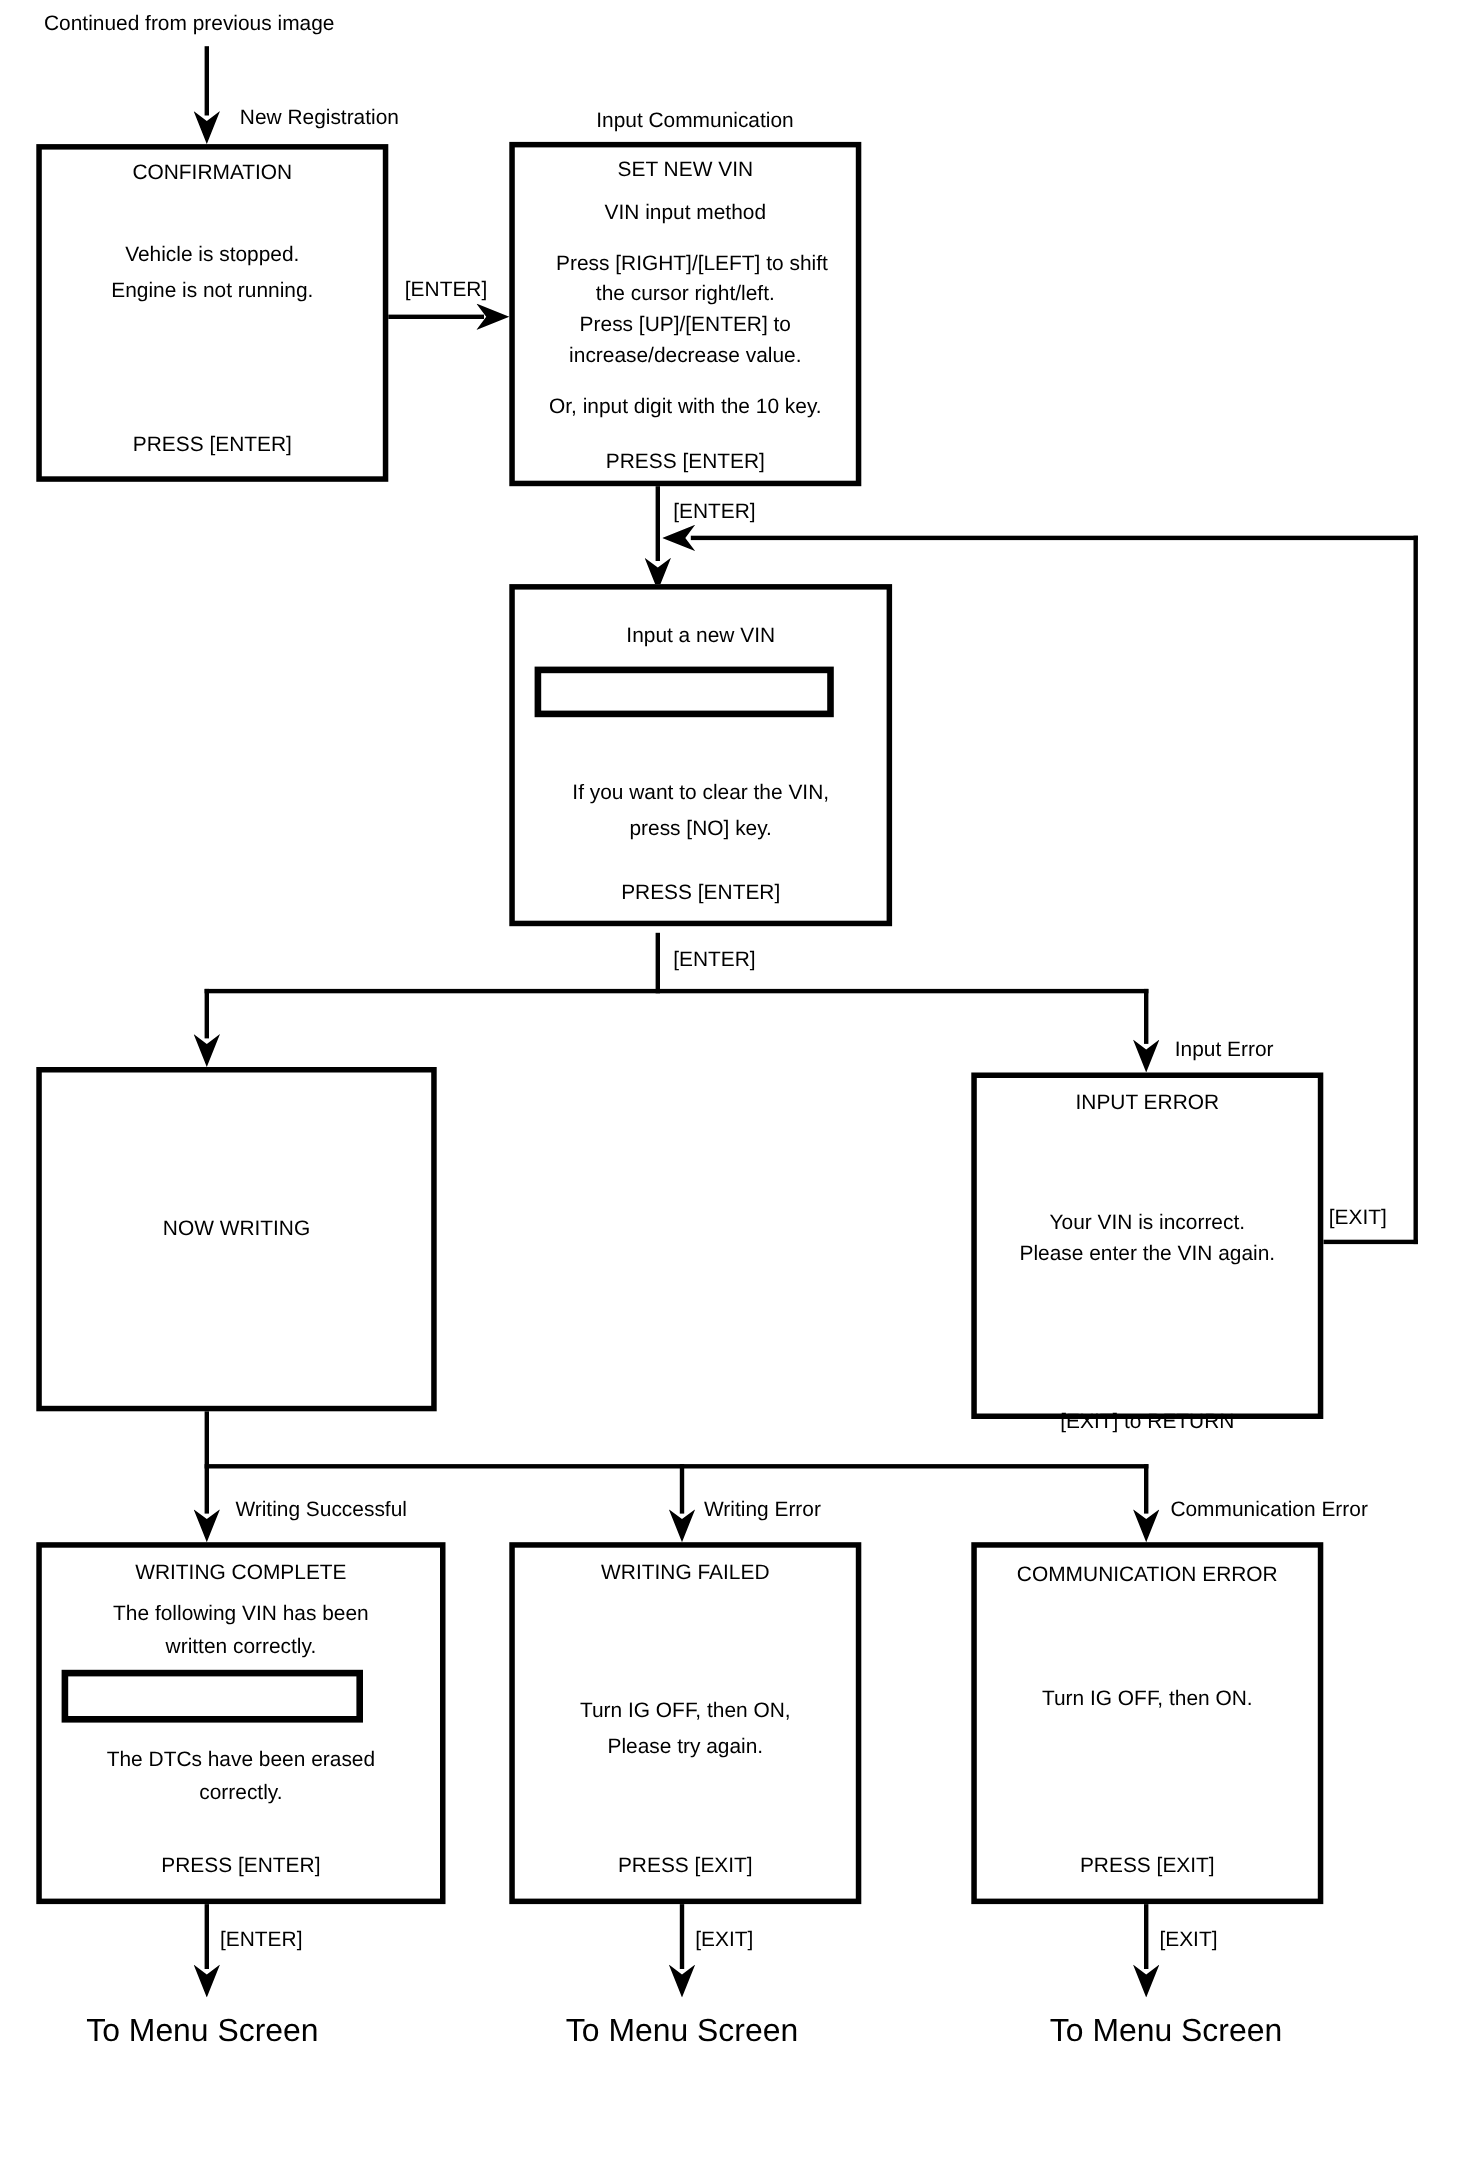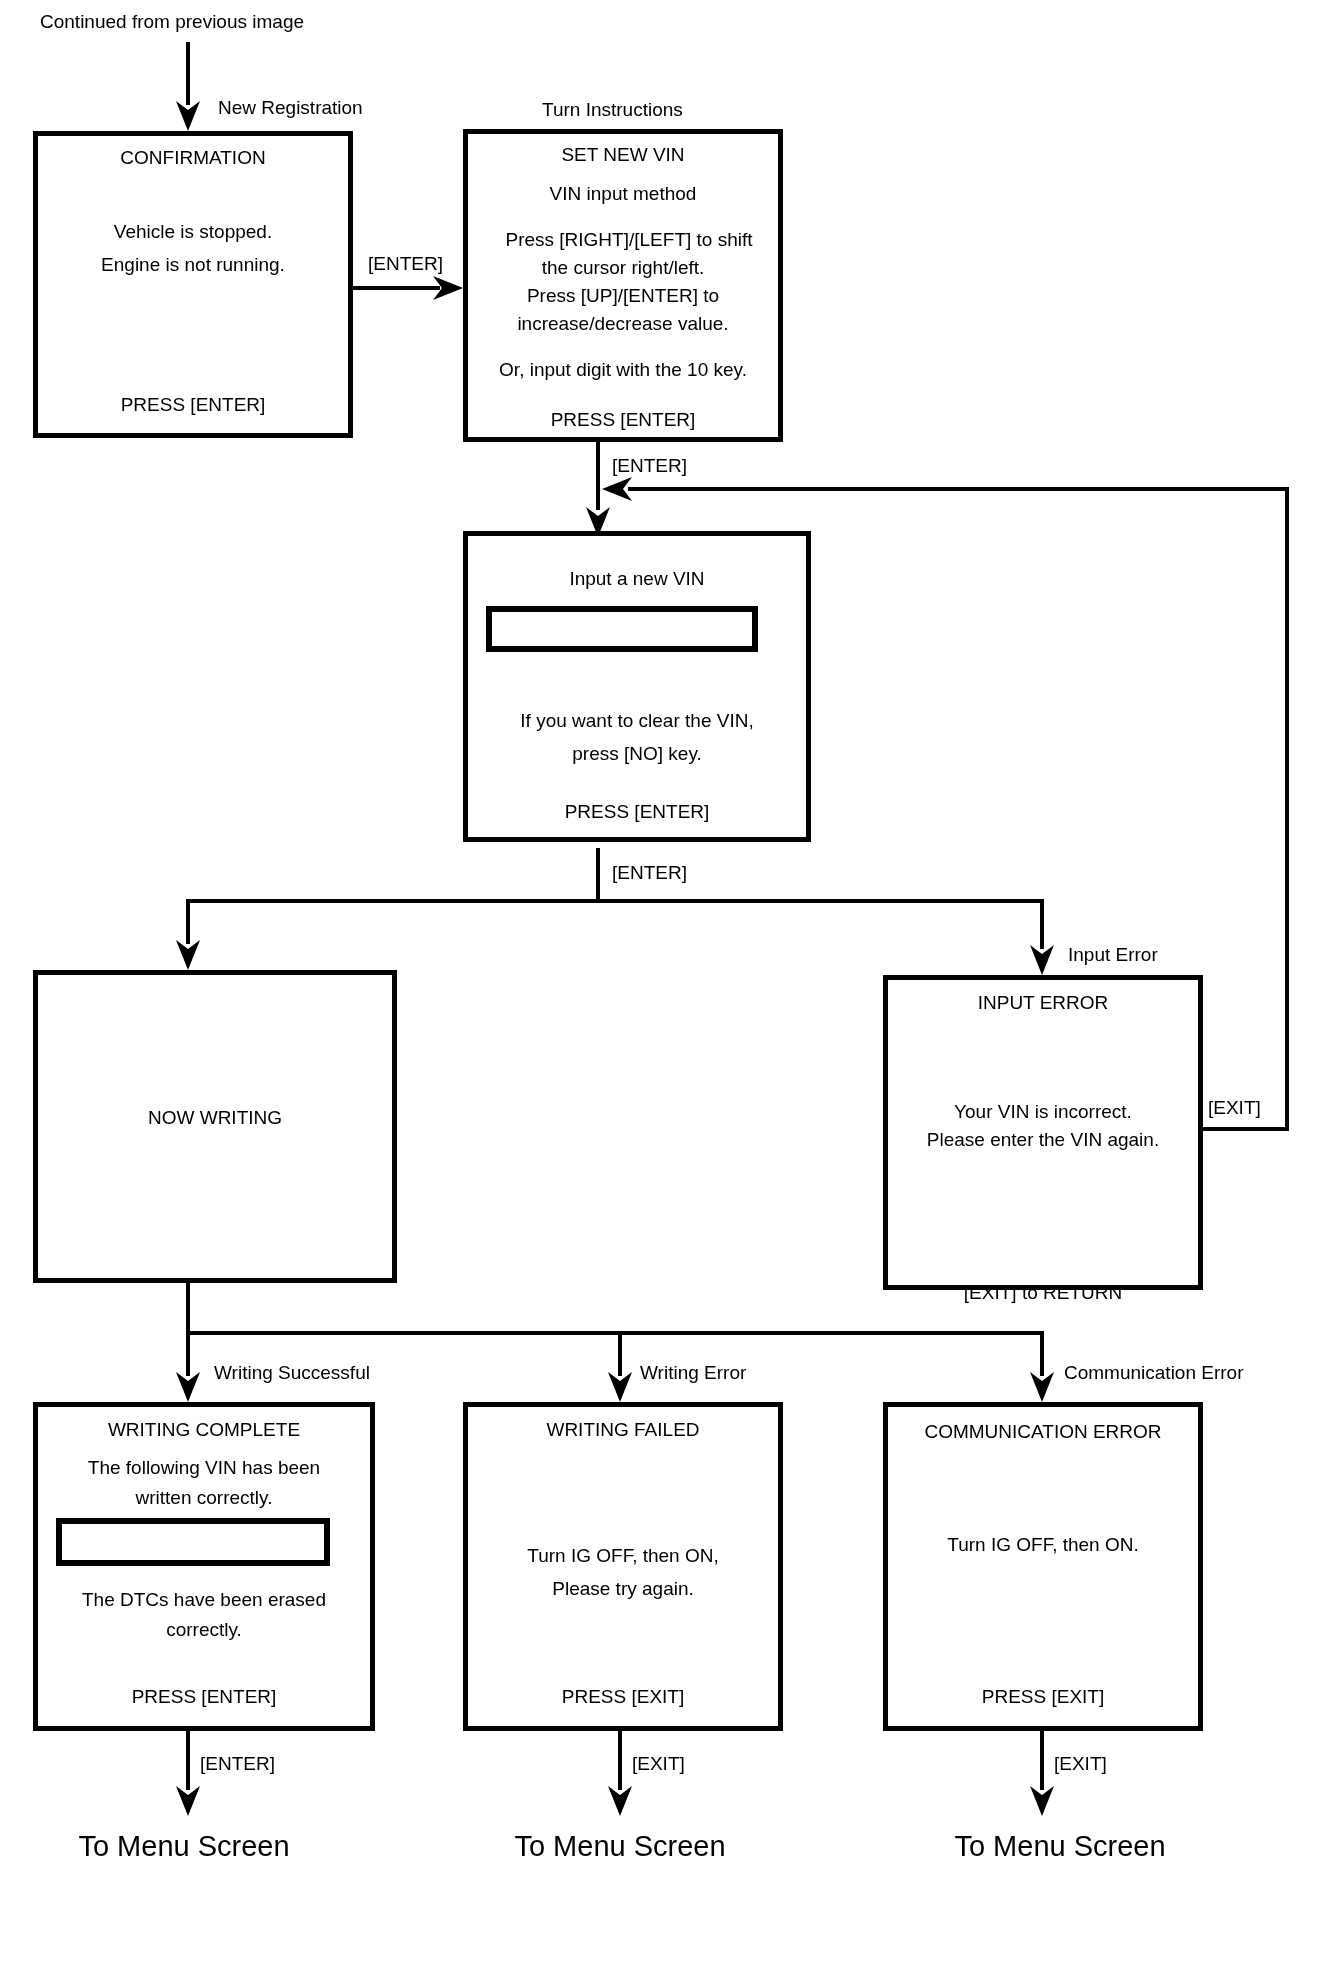--- a/index.html
+++ b/index.html
@@ -20,21 +20,21 @@
 </style>
 </head>
 <body>
 
 <div id="canvas">
 
   <div class="lbl" style="left:40px;top:10px;">Continued from previous image</div>
   <div class="vline" style="left:186px;top:42px;height:63px;"></div>
   <div class="ah ah-down" style="left:176px;top:101px;"></div>
   <div class="lbl" style="left:218px;top:96px;">New Registration</div>
-  <div class="lbl" style="left:542px;top:98px;">Turn Instructions</div>
+  <div class="lbl" style="left:542px;top:98px;">Input Communication</div>
 
   <div class="box" style="left:33px;top:131px;width:320px;height:307px;">
     <div class="tl" style="top:10px;">CONFIRMATION</div>
     <div class="tl" style="top:84px;">Vehicle is stopped.</div>
     <div class="tl" style="top:117px;">Engine is not running.</div>
     <div class="tl" style="top:257px;">PRESS [ENTER]</div>
   </div>
 
   <div class="lbl" style="left:368px;top:252px;">[ENTER]</div>
   <div class="hline" style="left:353px;top:286px;width:87px;"></div>
@@ -92,21 +92,21 @@
   <div class="hline" style="left:186px;top:1331px;width:858px;"></div>
   <div class="ah ah-down" style="left:176px;top:1372px;"></div>
   <div class="lbl" style="left:214px;top:1361px;">Writing Successful</div>
   <div class="vline" style="left:618px;top:1331px;height:45px;"></div>
   <div class="ah ah-down" style="left:608px;top:1372px;"></div>
   <div class="lbl" style="left:640px;top:1361px;">Writing Error</div>
   <div class="vline" style="left:1040px;top:1331px;height:45px;"></div>
   <div class="ah ah-down" style="left:1030px;top:1372px;"></div>
   <div class="lbl" style="left:1064px;top:1361px;">Communication Error</div>
 
-  <div class="box" style="left:33px;top:1402px;width:342px;height:329px;padding-left:24px;">
+  <div class="box" style="left:33px;top:1402px;width:372px;height:329px;padding-left:24px;">
     <div class="tl" style="top:11px;">WRITING COMPLETE</div>
     <div class="tl" style="top:49px;">The following VIN has been</div>
     <div class="tl" style="top:79px;">written correctly.</div>
     <div class="field" style="left:18px;top:111px;width:274px;height:48px;"></div>
     <div class="tl" style="top:181px;">The DTCs have been erased</div>
     <div class="tl" style="top:211px;">correctly.</div>
     <div class="tl" style="top:278px;">PRESS [ENTER]</div>
   </div>
 
   <div class="box" style="left:463px;top:1402px;width:320px;height:329px;">

